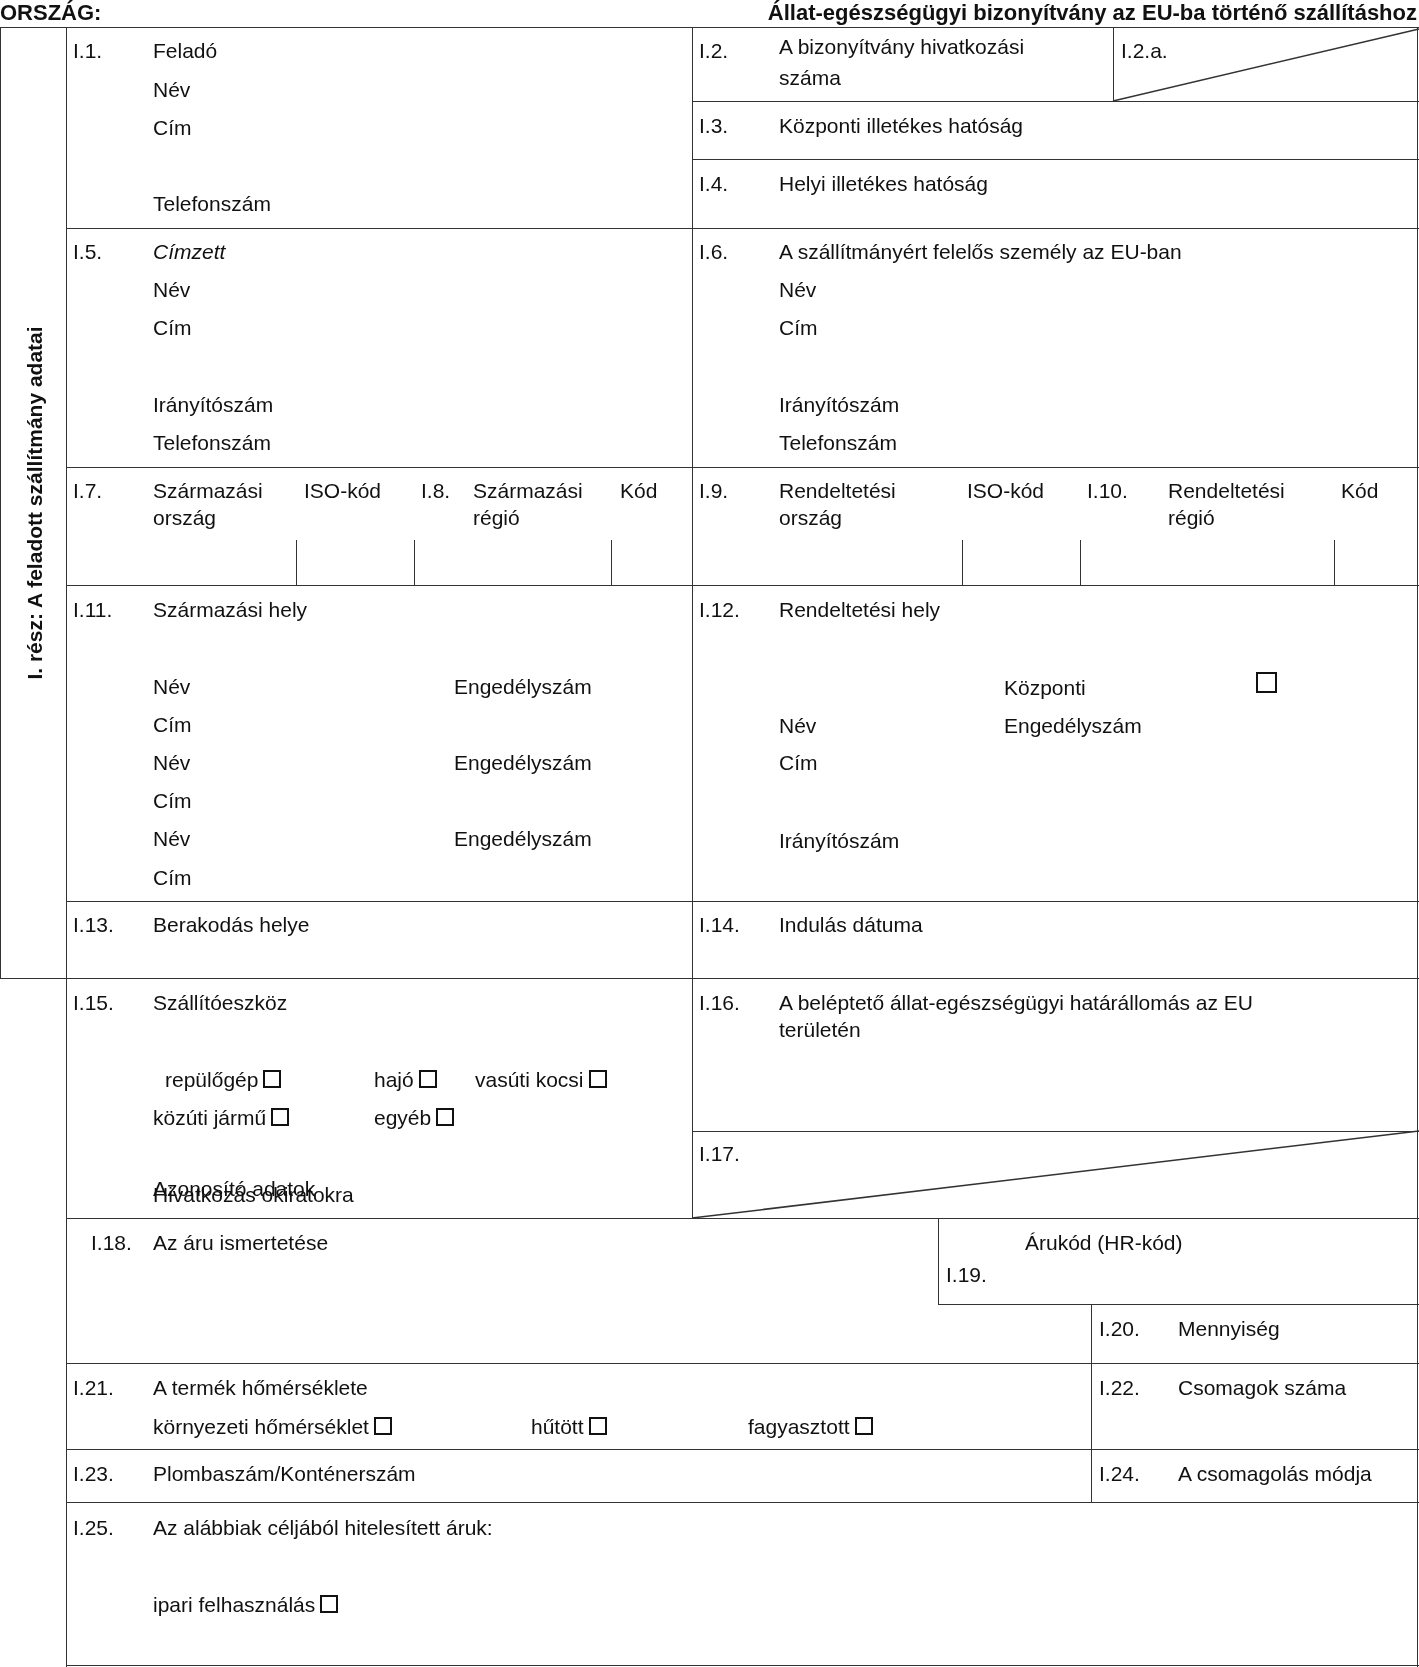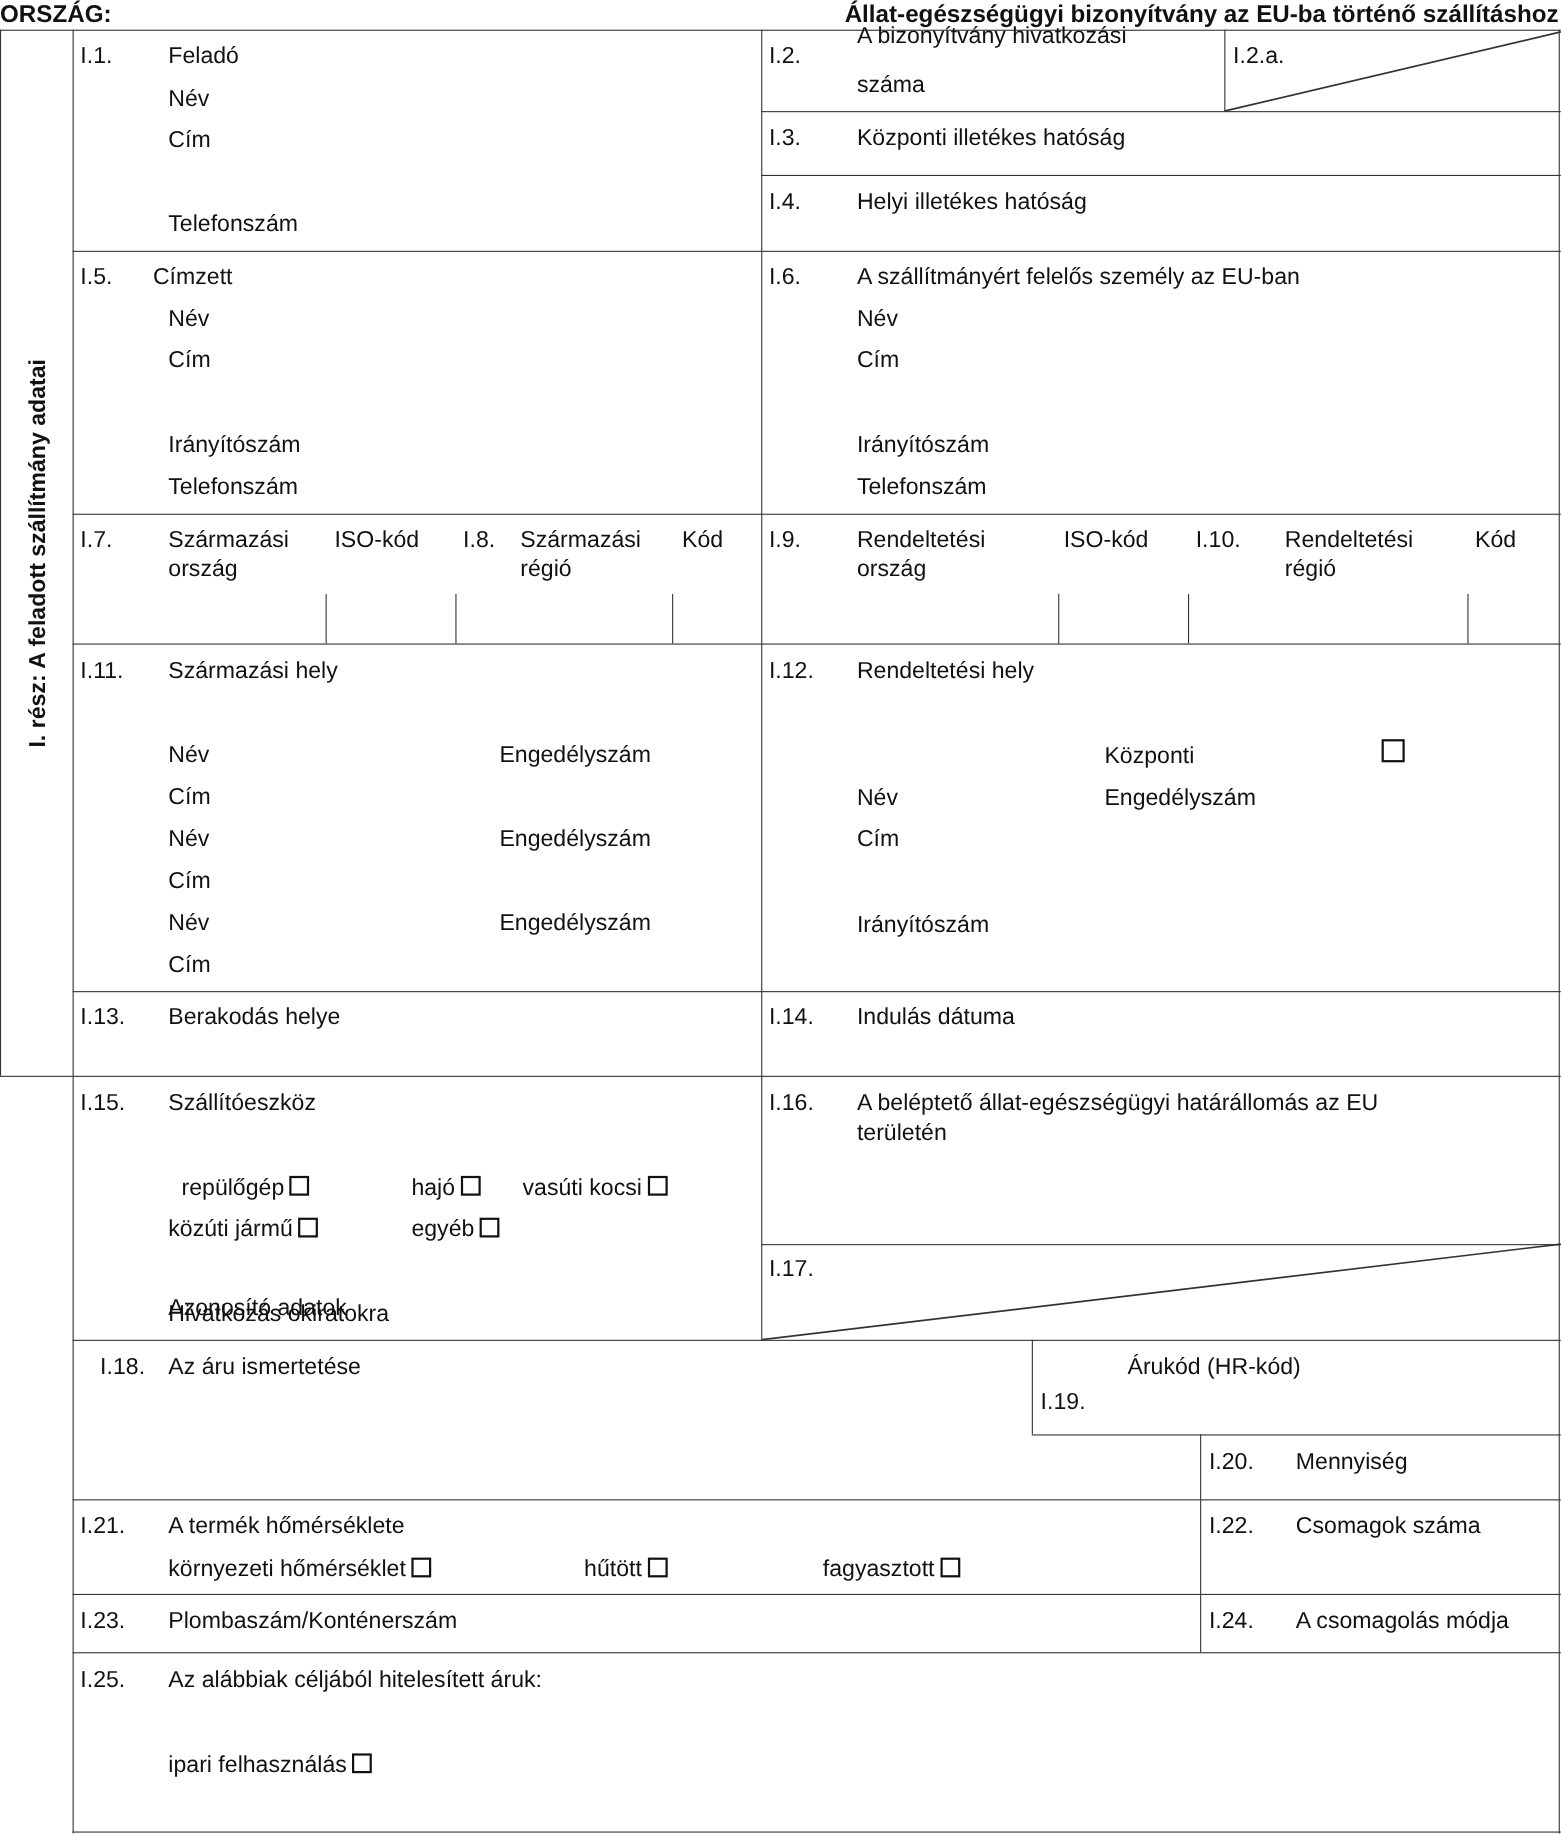--- a/index.html
+++ b/index.html
@@ -64,38 +64,38 @@
 <div>
   <div class="t" style="left:73px;top:38px;">I.1.</div>
   <div class="t" style="left:153px;top:38px;">Feladó</div>
   <div class="t" style="left:153px;top:77px;">Név</div>
   <div class="t" style="left:153px;top:115px;">Cím</div>
   <div class="t" style="left:153px;top:191px;">Telefonszám</div>
 </div>
 
 <div>
   <div class="t" style="left:699px;top:38px;">I.2.</div>
-  <div class="t" style="left:779px;top:20px;">A bizonyítvány hivatkozási</div>
+  <div class="t" style="left:779px;top:34px;">A bizonyítvány hivatkozási</div>
   <div class="t" style="left:779px;top:65px;">száma</div>
 </div>
 <div>
   <div class="t" style="left:1121px;top:38px;">I.2.a.</div>
 </div>
 <div>
   <div class="t" style="left:699px;top:113px;">I.3.</div>
   <div class="t" style="left:779px;top:113px;">Központi illetékes hatóság</div>
 </div>
 <div>
   <div class="t" style="left:699px;top:171px;">I.4.</div>
   <div class="t" style="left:779px;top:171px;">Helyi illetékes hatóság</div>
 </div>
 
 <div>
   <div class="t" style="left:73px;top:239px;">I.5.</div>
-  <div class="t" style="left:139px;top:239px;">Címzett</div>
+  <div class="t" style="left:153px;top:239px;font-style:italic;">Címzett</div>
   <div class="t" style="left:153px;top:277px;">Név</div>
   <div class="t" style="left:153px;top:315px;">Cím</div>
   <div class="t" style="left:153px;top:392px;">Irányítószám</div>
   <div class="t" style="left:153px;top:430px;">Telefonszám</div>
 </div>
 
 <div>
   <div class="t" style="left:699px;top:239px;">I.6.</div>
   <div class="t" style="left:779px;top:239px;">A szállítmányért felelős személy az EU-ban</div>
   <div class="t" style="left:779px;top:277px;">Név</div>

